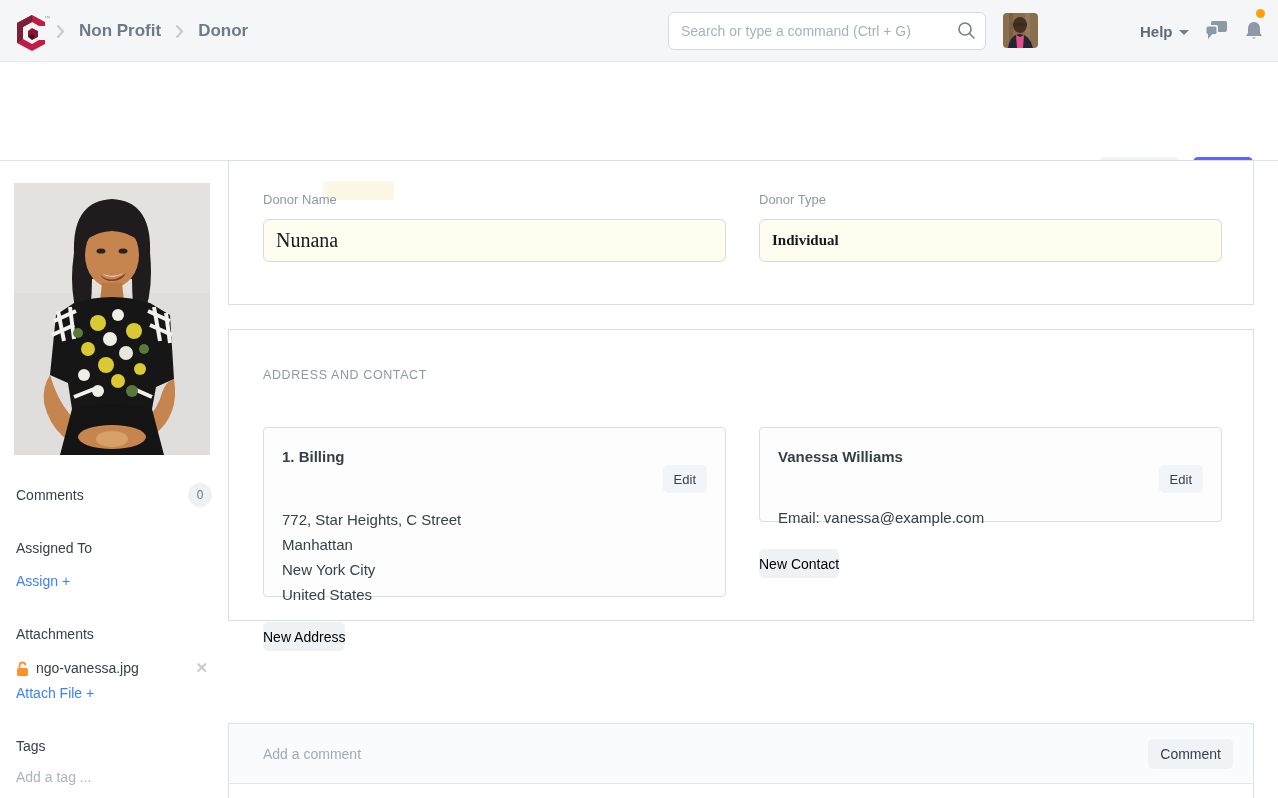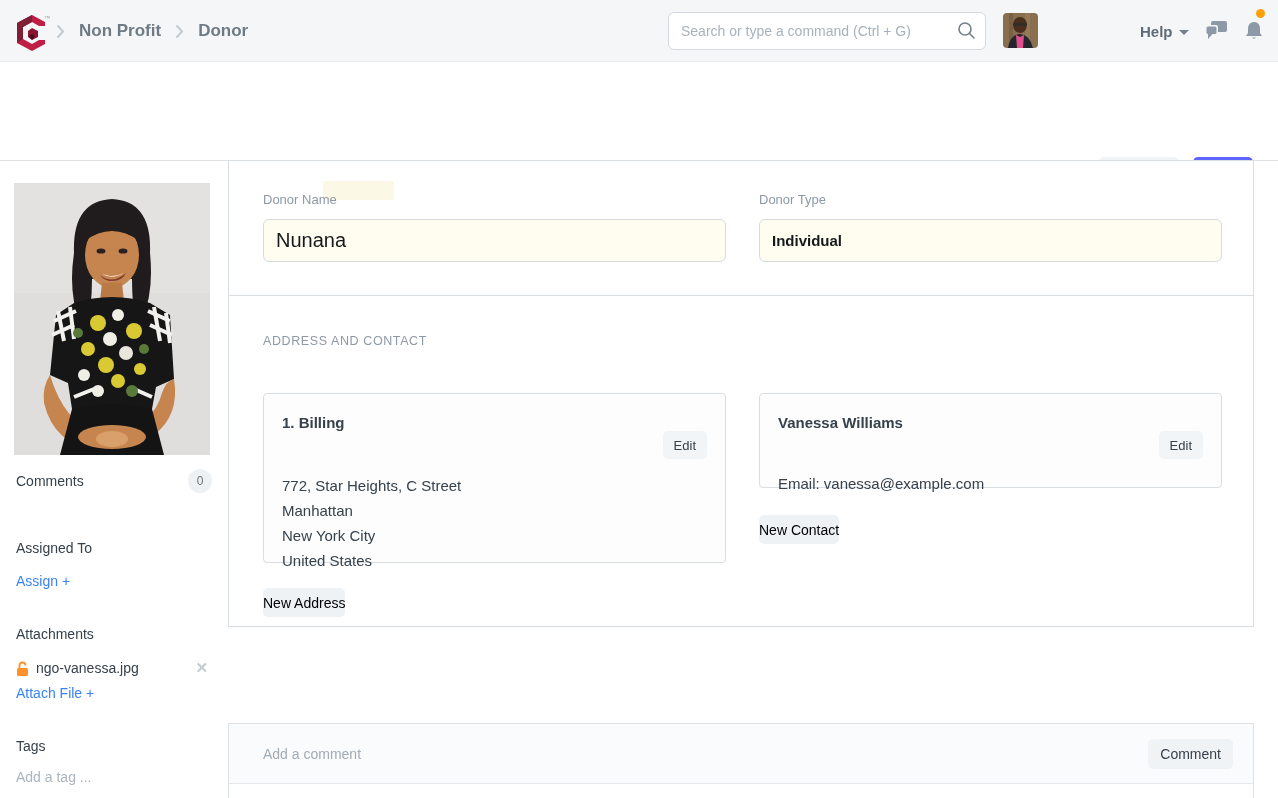--- a/index.html
+++ b/index.html
@@ -62,30 +62,30 @@
   .attach-row { display: flex; align-items: center; gap: 7px; }
   .attach-name { color: #36414c; cursor: pointer; }
   .attach-x { position: absolute; right: 4px; top: 0; color: #c4ccd3; font-size: 15px;
     font-weight: 700; cursor: pointer; line-height: 1; }
 
   
   .form-area { position: absolute; left: 228px; top: 161px; width: 1026px; }
   .section { position: absolute; left: 0; width: 1026px; background: #fff;
     border: 1px solid #d9dee2; }
   .section-1 { top: -1px; height: 145px; }
-  .section-2 { top: 134px; height: 332px; }
+  .section-2 { top: 168px; height: 292px; }
   .col-1 { position: absolute; left: 34px; width: 463px; }
   .col-2 { position: absolute; left: 530px; width: 463px; }
   .field-label { font-size: 13px; color: #8d99a6; }
   .label-row { position: absolute; top: 31px; }
   .yellow-flare { position: absolute; left: 60px; top: 20px; width: 71px; height: 19px;
     background: #fbf9e4; opacity: 0.95; border-radius: 2px; }
   .field-input { position: absolute; top: 58px; width: 100%; height: 43px;
     border: 1px solid #d4dade; border-radius: 6px; background: #fffcf0;
-    padding: 0 12px; font-family: Liberation Sans, sans-serif; color: #16191c; }
+    padding: 0 12px; font-family: Liberation Serif, serif; color: #16191c; }
   .input-lg { font-size: 20px; }
   .input-bold { font-size: 15px; font-weight: 700; }
   .section-title { position: absolute; left: 34px; top: 38px; font-size: 12.5px; color: #8d99a6;
     letter-spacing: 0.6px; }
   .card { position: absolute; top: 97px; background: #fdfdfd; border: 1px solid #d9dee2;
     border-radius: 4px; padding: 16px 18px; }
   .card-addr { left: 34px; width: 463px; height: 170px; }
   .card-contact { left: 530px; width: 463px; height: 95px; }
   .card-head { display: flex; align-items: flex-start; justify-content: space-between; }
   .card-title { font-size: 15px; font-weight: 700; color: #36414c; padding-top: 4px; }
@@ -247,21 +247,21 @@
           <circle cx="130" cy="166" r="5" fill="#5a7a3a"></circle>
       </g>
 
       <path d="M36 192 Q50 240 86 252 L128 252 Q112 268 84 268 Q40 262 30 220 Q28 204 36 192 Z" fill="#c6854f"></path>
       <path d="M160 196 Q166 232 140 252 L104 252 Q140 240 148 210 Q152 198 160 196 Z" fill="#c6854f"></path>
       <path d="M58 226 Q98 216 138 226 L150 272 L46 272 Z" fill="#141414"></path>
       <ellipse cx="98" cy="254" rx="34" ry="12" fill="#c6854f"></ellipse>
       <ellipse cx="98" cy="256" rx="16" ry="8" fill="#d9a06b"></ellipse>
     </svg>
 
-    <div class="sb-row sb-head" style="top: 312px;">
+    <div class="sb-row sb-head" style="top: 326px;">
       <span>Comments</span>
       <span class="count-badge">0</span>
     </div>
     <div class="sb-row sb-head" style="top: 379px;">Assigned To</div>
     <div class="sb-row sb-muted" style="top: 412px;">Assign +</div>
     <div class="sb-row sb-head" style="top: 465px;">Attachments</div>
     <div class="sb-row" style="top: 499px;">
       <span class="attach-row">
         <svg width="13" height="15" viewBox="0 0 13 15">
           <rect x="1" y="7" width="11" height="8" rx="1.5" fill="#ff912b"></rect>

